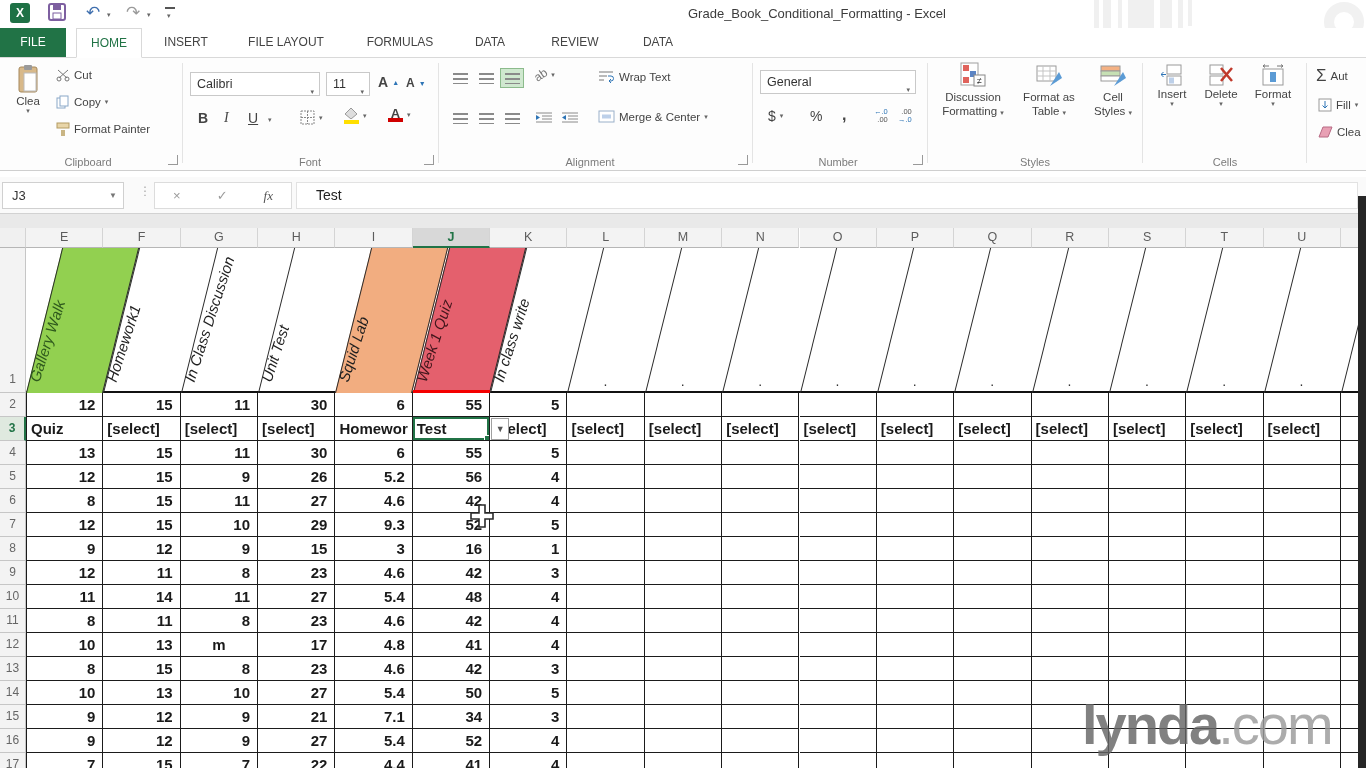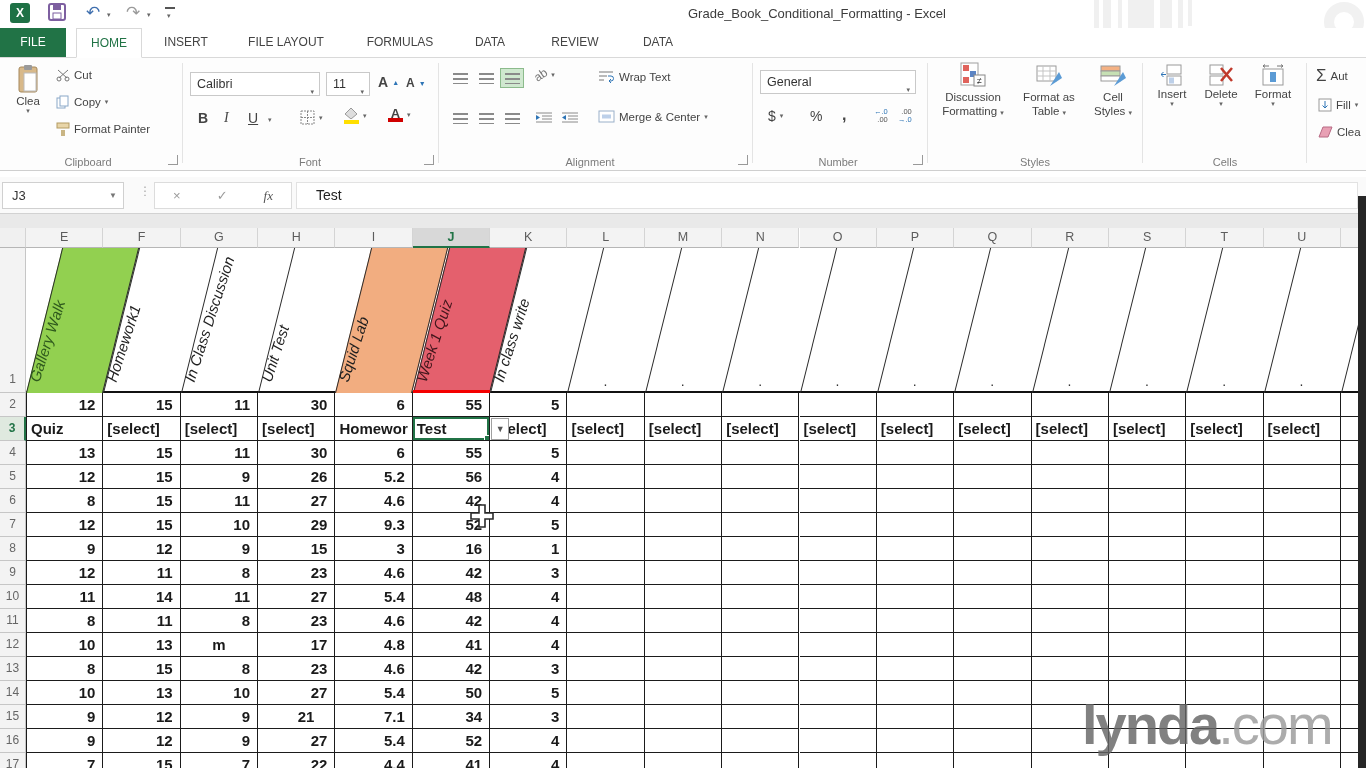--- a/index.html
+++ b/index.html
@@ -692,21 +692,21 @@
     <div class="cell" style="left: 954.2px; top: 453px; width: 77.35px; height: 24px;"></div>
     <div class="cell" style="left: 1031.55px; top: 453px; width: 77.35px; height: 24px;"></div>
     <div class="cell" style="left: 1108.9px; top: 453px; width: 77.35px; height: 24px;"></div>
     <div class="cell" style="left: 1186.25px; top: 453px; width: 77.35px; height: 24px;"></div>
     <div class="cell" style="left: 1263.6px; top: 453px; width: 77.35px; height: 24px;"></div>
     <div class="cell" style="left: 1340.95px; top: 453px; width: 18px; height: 24px;"></div>
     <div class="rhdr" style="top: 477px; height: 24px; line-height: 22px;">15</div>
     <div class="cell" style="left: 26px; top: 477px; width: 77.35px; height: 24px; border-left: 1px solid rgb(27, 27, 27); text-align: right; padding-right: 7px;">9</div>
     <div class="cell" style="left: 103.35px; top: 477px; width: 77.35px; height: 24px; text-align: right; padding-right: 7px;">12</div>
     <div class="cell" style="left: 180.7px; top: 477px; width: 77.35px; height: 24px; text-align: right; padding-right: 7px;">9</div>
-    <div class="cell" style="left: 258.05px; top: 477px; width: 77.35px; height: 24px; text-align: right; padding-right: 20px;">21</div>
+    <div class="cell" style="left: 258.05px; top: 477px; width: 77.35px; height: 24px; text-align: right; padding-right: 7px;">21</div>
     <div class="cell" style="left: 335.4px; top: 477px; width: 77.35px; height: 24px; text-align: right; padding-right: 7px;">7.1</div>
     <div class="cell" style="left: 412.75px; top: 477px; width: 77.35px; height: 24px; text-align: right; padding-right: 7px;">34</div>
     <div class="cell" style="left: 490.1px; top: 477px; width: 77.35px; height: 24px; text-align: right; padding-right: 7px;">3</div>
     <div class="cell" style="left: 567.45px; top: 477px; width: 77.35px; height: 24px;"></div>
     <div class="cell" style="left: 644.8px; top: 477px; width: 77.35px; height: 24px;"></div>
     <div class="cell" style="left: 722.15px; top: 477px; width: 77.35px; height: 24px;"></div>
     <div class="cell" style="left: 799.5px; top: 477px; width: 77.35px; height: 24px;"></div>
     <div class="cell" style="left: 876.85px; top: 477px; width: 77.35px; height: 24px;"></div>
     <div class="cell" style="left: 954.2px; top: 477px; width: 77.35px; height: 24px;"></div>
     <div class="cell" style="left: 1031.55px; top: 477px; width: 77.35px; height: 24px;"></div>

